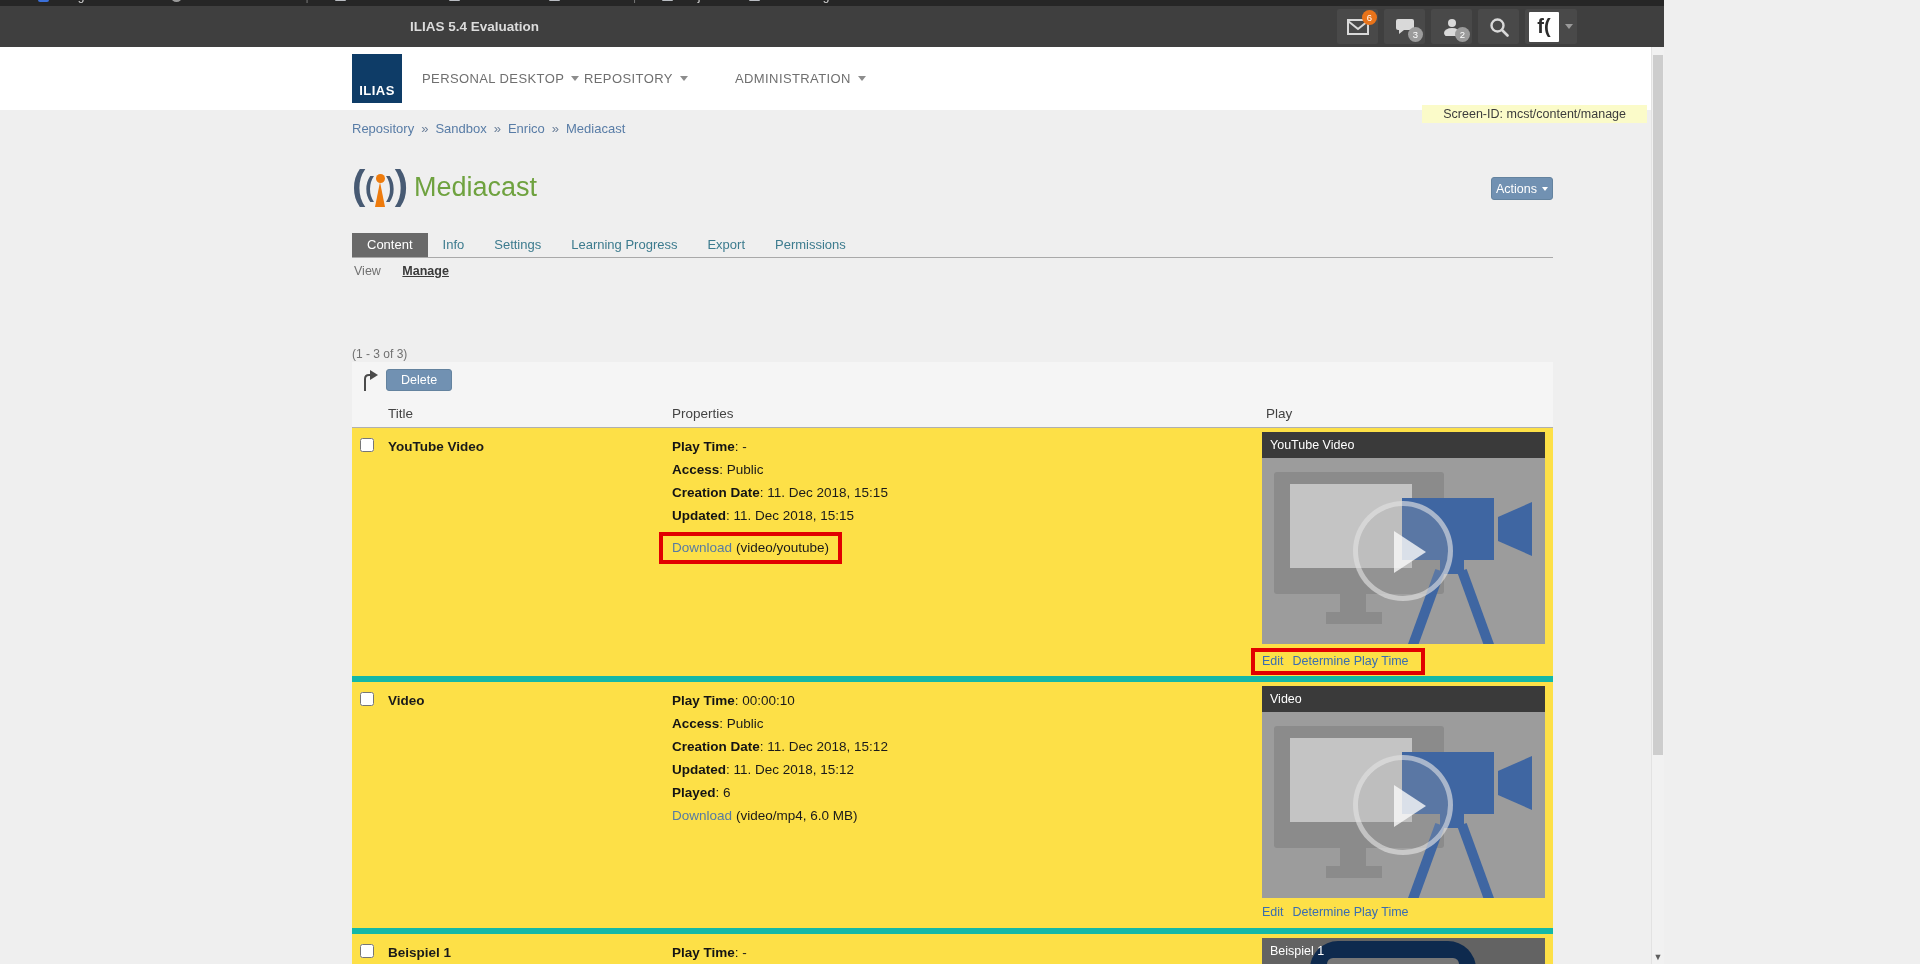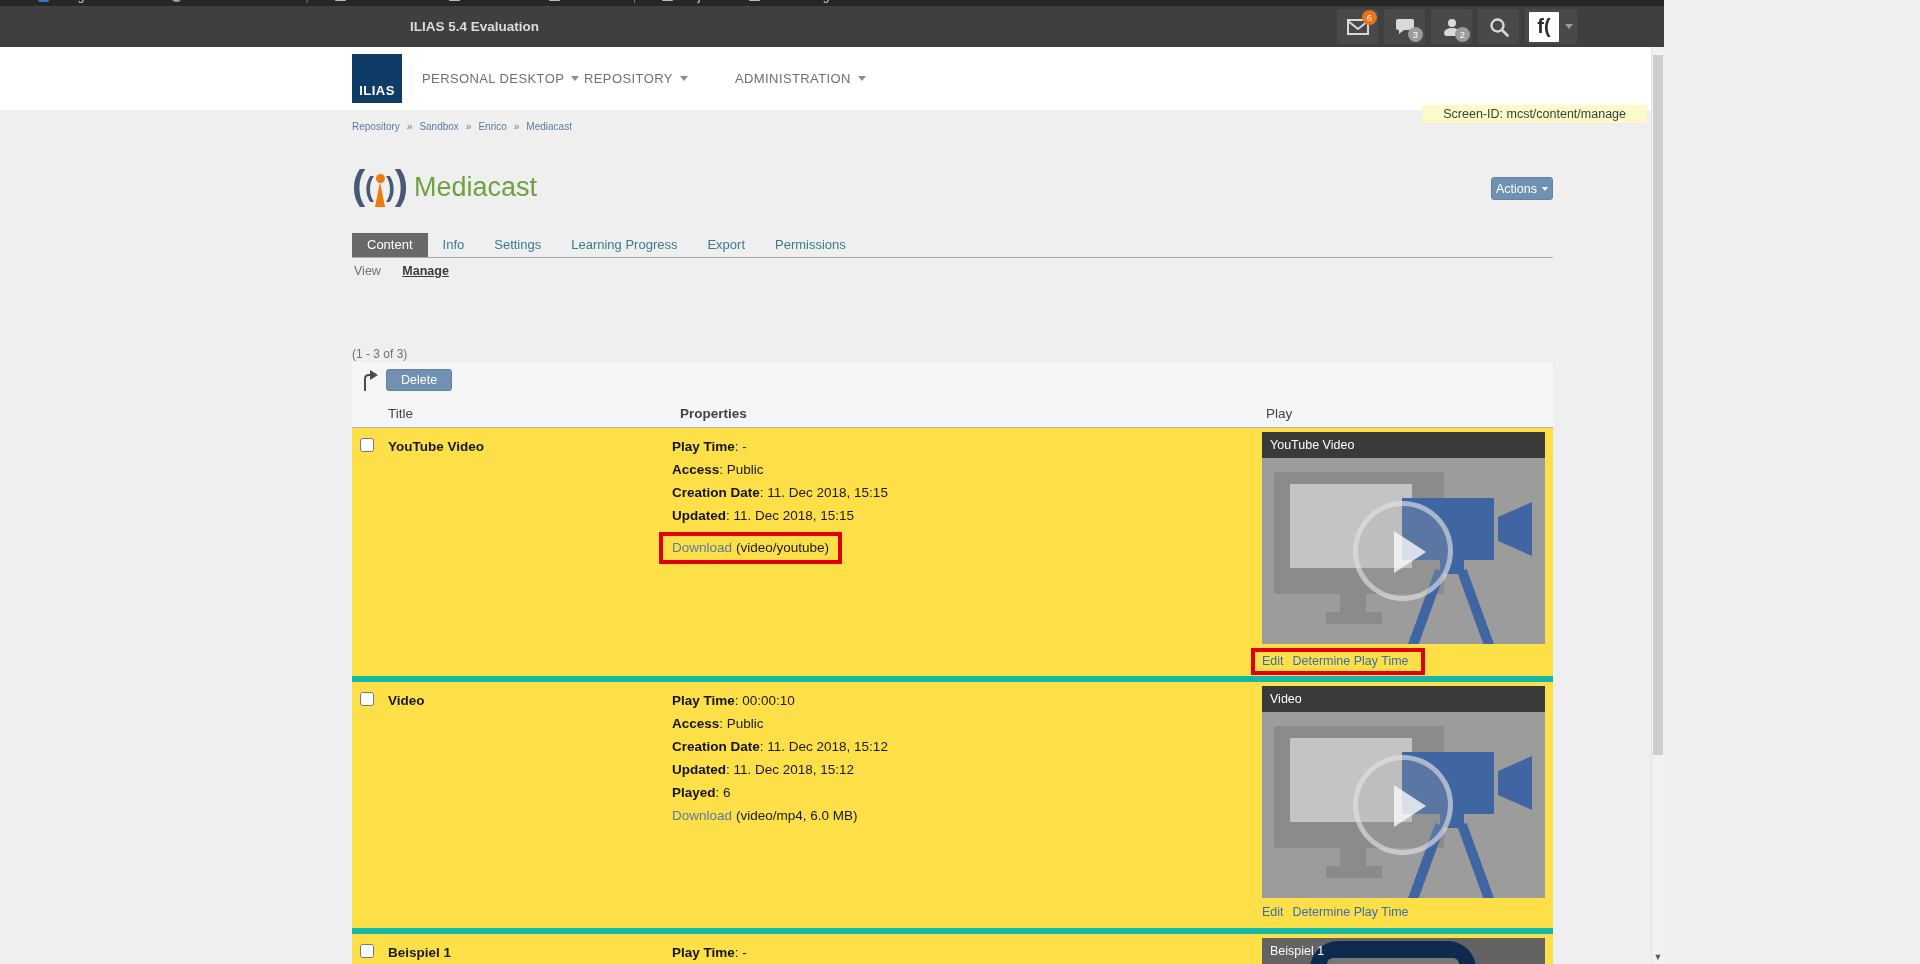--- a/index.html
+++ b/index.html
@@ -32,21 +32,21 @@
   
   .header { position:absolute; left:0; top:47px; width:1920px; height:63px; background:#ffffff; }
   .logo { position:absolute; left:352px; top:7px; width:50px; height:49px; background:#0e3c67; color:#fff; font-weight:bold; font-size:13px; display:flex; align-items:flex-end; justify-content:center; padding-bottom:5px; letter-spacing:.5px; cursor:pointer; }
   .nav-item { position:absolute; top:0; line-height:63px; color:#6f6f6f; font-size:13px; letter-spacing:.4px; cursor:pointer; white-space:nowrap; }
   .nav-caret { display:inline-block; width:0; height:0; border-left:4px solid transparent; border-right:4px solid transparent; border-top:5px solid #8d8d8d; margin-left:7px; vertical-align:2px; }
 
   
   .screen-id { position:absolute; right:17px; top:105px; background:#fbfbc9; color:#3c3c3c; font-size:12.5px; padding:2px 21px; z-index:20; }
 
   
-  .breadcrumb { position:absolute; left:352px; top:121px; font-size:10px; color:#587ca6; }
+  .breadcrumb { position:absolute; left:352px; top:121px; font-size:13px; color:#587ca6; }
   .breadcrumb a { color:#587ca6; text-decoration:none; cursor:pointer; }
   .bc-sep { color:#6b7f99; margin:0 7px; }
 
   
   .mc-icon { position:absolute; left:352px; top:165px; width:56px; height:46px; }
   .arc { position:absolute; color:#475a73; font-weight:bold; }
   .arc-ol { left:0; top:-2px; font-size:40px; }
   .arc-il { left:13px; top:7px; font-size:27px; }
   .arc-ir { right:13px; top:7px; font-size:27px; }
   .arc-or { right:0; top:-2px; font-size:40px; }
@@ -72,21 +72,21 @@
 
   .count { position:absolute; left:352px; top:347px; font-size:12px; color:#717171; }
 
   
   .table { position:absolute; left:352px; top:362px; width:1201px; background:#ffffff; }
   .table-cmd { position:relative; height:38px; background:#f5f5f5; }
   .cmd-arrow { position:absolute; left:8px; top:8px; }
   .delete-btn { position:absolute; left:34px; top:7px; }
   .table-head { position:relative; height:28px; background:#f5f5f5; border-bottom:1px solid #b0b0b0; font-size:13.5px; color:#434343; }
   .th { position:absolute; top:6px; }
-  .th-title { left:36px; } .th-props { left:328px;font-weight:bold; } .th-play { left:914px; }
+  .th-title { left:36px; } .th-props { left:320px; } .th-play { left:914px; }
 
   .row { position:relative; background:#fde047; border-bottom:6px solid #14b8a6; }
   .row-1 { height:254px; } .row-2 { height:252px; } .row-3 { height:120px; }
   .row input[type=checkbox] { position:absolute; left:8px; top:10px; width:14px; height:14px; cursor:pointer; }
   .row-title { position:absolute; left:36px; top:11px; font-size:13.5px; font-weight:bold; color:#1a1a1a; }
   .props { position:absolute; left:320px; top:11px; font-size:13.5px; color:#1a1a1a; }
   .prop-line { height:23px; }
   .prop-line b { color:#141414; }
   a.dl { color:#577ba3; text-decoration:none; cursor:pointer;text-align:center; }
   .dl-info { margin-left:4px; }

